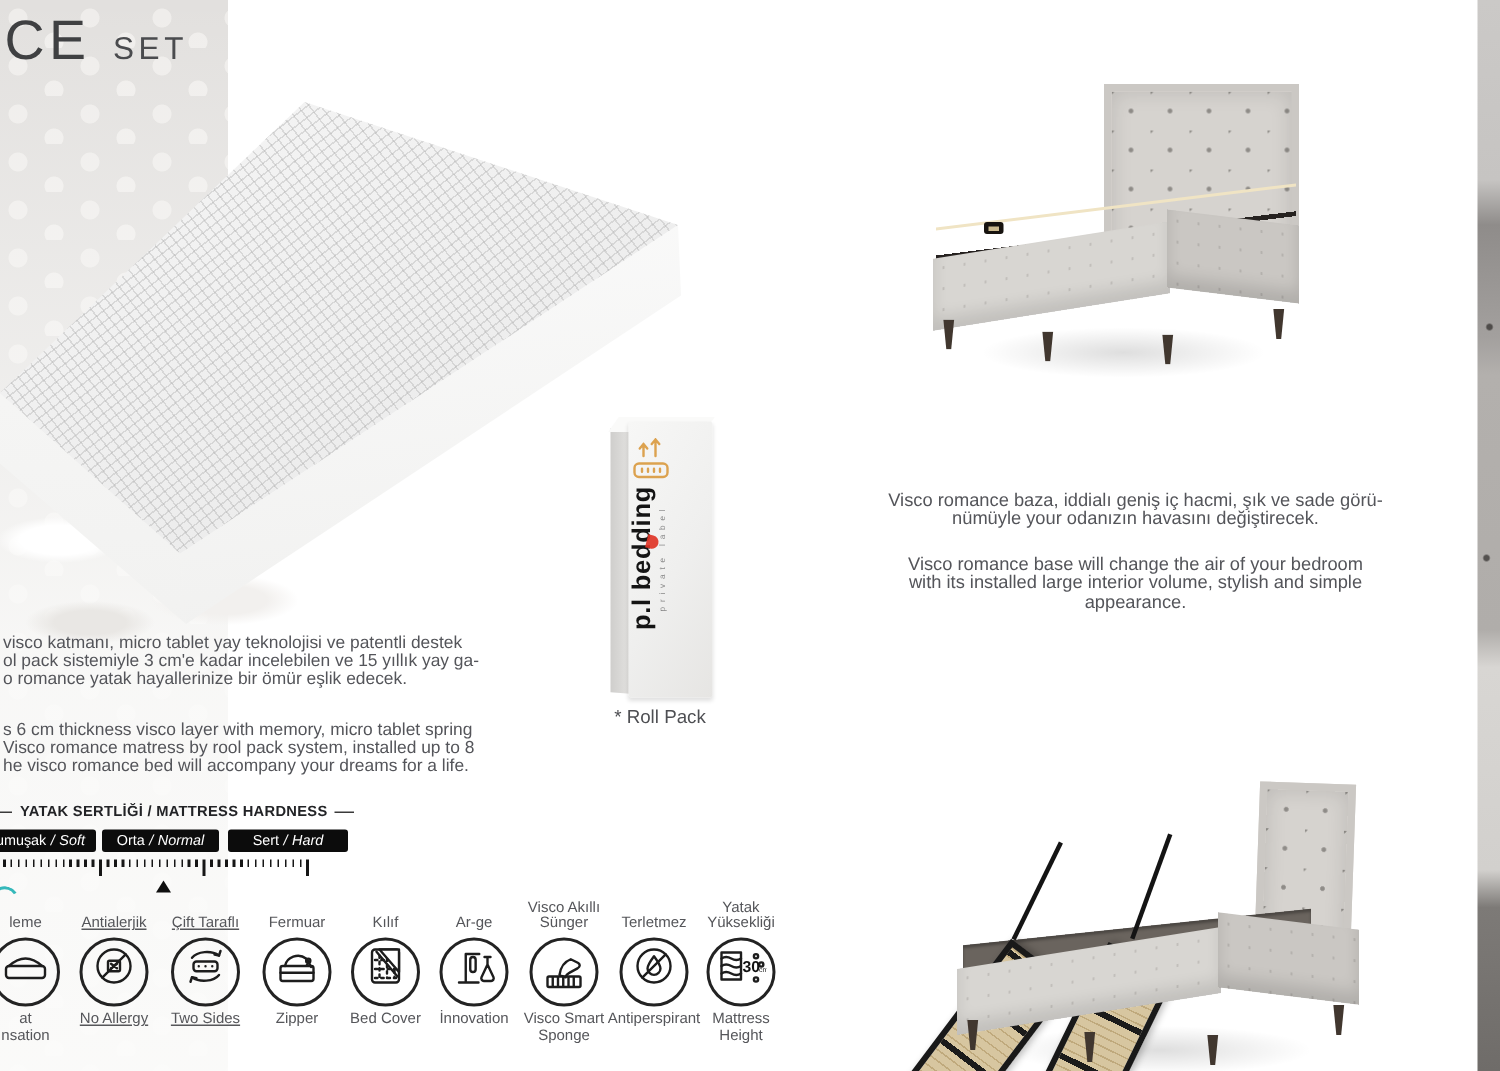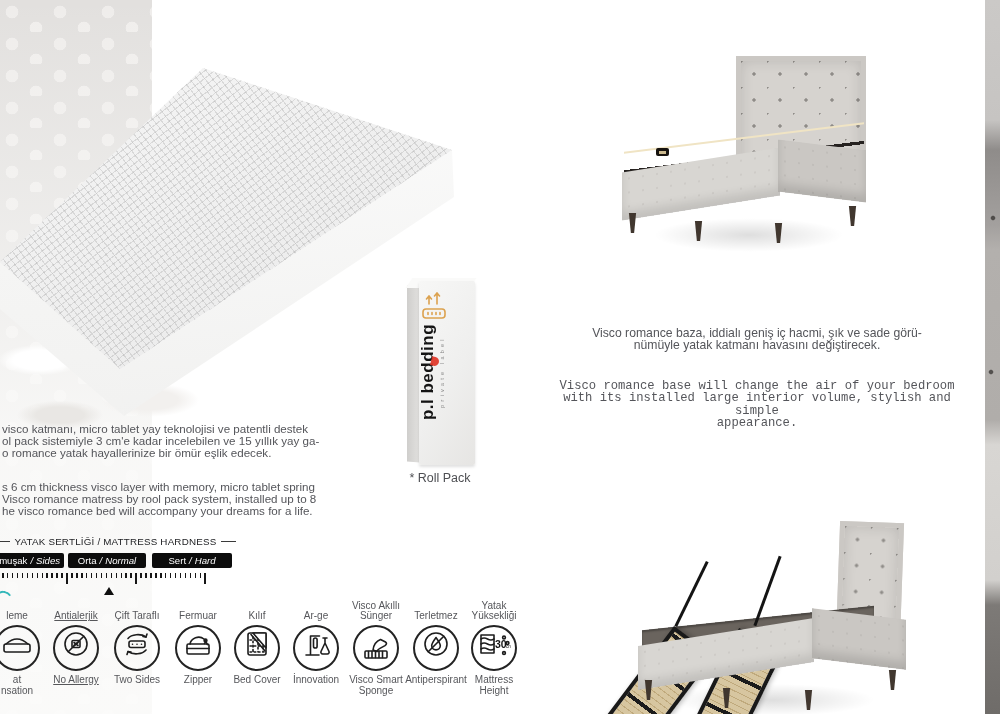--- a/index.html
+++ b/index.html
@@ -61,28 +61,28 @@
   .box-logo .brand{font-size:17px;font-weight:bold;letter-spacing:.5px;color:#141414;}
   .box-logo .tagline{font-size:5.5px;letter-spacing:3.2px;color:#8a8a8a;margin-top:1px;}
   .logo-red{position:absolute;left:66px;top:13px;width:9px;height:8px;background:#e03527;
     border-radius:0 0 9px 9px;transform:rotate(14deg);opacity:.92;}
   .rp-caption{position:absolute;left:395px;top:471px;width:90px;text-align:center;
     font-size:12.5px;color:#4e4f53;}
 
   
   .basetext{position:absolute;left:552px;top:327px;width:410px;text-align:center;
     font-size:12.2px;line-height:12.4px;color:#54555a;}
-  .basetext .en{margin-top:28px;font-family:Liberation Mono, monospace;}
+  .basetext .en{margin-top:18px;}
 
   
   .hard-title{position:absolute;left:0;top:536px;width:236px;display:flex;align-items:center;}
   .hard-title .ln{height:1.6px;background:#3a3a3a;}
   .hard-title .l1{width:17px;margin-right:5px;}
   .hard-title .l2{width:26px;margin-left:5px;}
-  .hard-title .tx{font-size:9.8px;font-weight:normal;color:#222326;letter-spacing:.2px;white-space:nowrap;}
+  .hard-title .tx{font-size:9.8px;font-weight:bold;color:#222326;letter-spacing:.2px;white-space:nowrap;}
   .hl-row{position:absolute;left:0;top:553px;height:15px;width:240px;}
   .hl-box{position:absolute;height:15px;background:#0c0c0c;color:#ffffff;border-radius:2px;
     display:flex;align-items:center;justify-content:center;font-size:9.6px;white-space:nowrap;}
   .hl-box i{font-style:italic;}
   .hl-box .sep{margin:0 3px;font-style:italic;}
   .ruler{position:absolute;left:2px;top:573px;display:flex;align-items:flex-start;}
   .tick{display:inline-block;width:1.5px;height:5px;background:#161616;margin-right:3.45px;}
   .tick.tall{height:10.5px;}
   .hl-pointer{position:absolute;left:104px;top:587px;width:0;height:0;
     border-left:5px solid transparent;border-right:5px solid transparent;border-bottom:8px solid #0f0f0f;}
@@ -140,20 +140,24 @@
         #b3b0ad 250px,#b0adaa 420px,#d8d6d3 445px,#d2d0cd 580px,#7d7a77 605px,#6f6c69 714px);}
 </style>
 </head>
 <body>
 
 <div id="page">
 
   <div class="left-strip"></div>
   <div class="left-strip-fade"></div>
 
+  <div class="title">
+    <span class="main">CE</span>
+    <span class="sub">SET</span>
+  </div>
 
   <div class="mz">
     <div class="m-quilt"></div>
     <div class="m-band-left"></div>
     <div class="m-band-front"></div>
     <div class="m-face"></div>
   </div>
 
   <div class="intro">
     <div class="tr">
@@ -182,21 +186,21 @@
   <div class="box-logo">
     <div class="brand">p.l bedding</div>
     <div class="tagline">private label</div>
     <div class="logo-red"></div>
   </div>
   <div class="rp-caption">* Roll Pack</div>
 
   <div class="basetext">
     <div class="tr">
       <div>Visco romance baza, iddialı geniş iç hacmi,  şık ve sade görü-</div>
-      <div>nümüyle yatak katmanı havasını değiştirecek.</div>
+      <div>nümüyle your odanızın havasını değiştirecek.</div>
     </div>
     <div class="en">
       <div>Visco romance base will change the air of your bedroom</div>
       <div>with its installed large interior volume, stylish and simple</div>
       <div>appearance.</div>
     </div>
   </div>
 
   <div class="bed1">
     <div class="shadow" style="left:6px;top:175px;width:270px;height:48px;"></div>
@@ -234,21 +238,21 @@
 
   <div class="hard-title">
     <span class="ln l1"></span>
     <span class="tx">YATAK SERTLİĞİ / MATTRESS HARDNESS</span>
     <span class="ln l2"></span>
   </div>
   <div class="hl-row">
     <div class="hl-box" style="left:-16px;width:80px;">
       <span>Yumuşak</span>
         <span class="sep">/</span>
-        <i>Sides</i>
+        <i>Soft</i>
     </div>
     <div class="hl-box" style="left:68px;width:78px;">
       <span>Orta</span>
         <span class="sep">/</span>
         <i>Normal</i>
     </div>
     <div class="hl-box" style="left:152px;width:80px;">
       <span>Sert</span>
         <span class="sep">/</span>
         <i>Hard</i>
@@ -324,21 +328,21 @@
         <svg width="34" height="34" viewBox="0 0 34 34">
             <circle cx="17" cy="17" r="11"></circle>
             <rect x="13" y="13.5" width="8" height="7" rx="1"></rect>
             <path d="M15 15.5 l4 3 M19 15.5 l-4 3"></path>
             <path d="M9.2 24.8 L24.8 9.2"></path>
           </svg>
       </div>
       <div class="feat-bottom">No Allergy</div>
     </div>
 
-    <div class="feat" style="left:106px;">
+    <div class="feat" style="left:106px;text-decoration:underline;">
       <div class="feat-top">Çift Taraflı</div>
       <div class="feat-circle">
         <svg width="34" height="34" viewBox="0 0 34 34">
             <rect x="9" y="14" width="16" height="6.5" rx="2"></rect>
             <path d="M12.5 17.2 h.01 M17 17.2 h.01 M21.5 17.2 h.01"></path>
             <path d="M8 11.5 a11 7 0 0 1 18 -1.5"></path>
             <path d="M26 10 l1 -3 M26 10 l-3 -.6"></path>
             <path d="M26 23 a11 7 0 0 1 -18 1.5"></path>
             <path d="M8 24.5 l-1 3 M8 24.5 l3 .6"></path>
           </svg>

